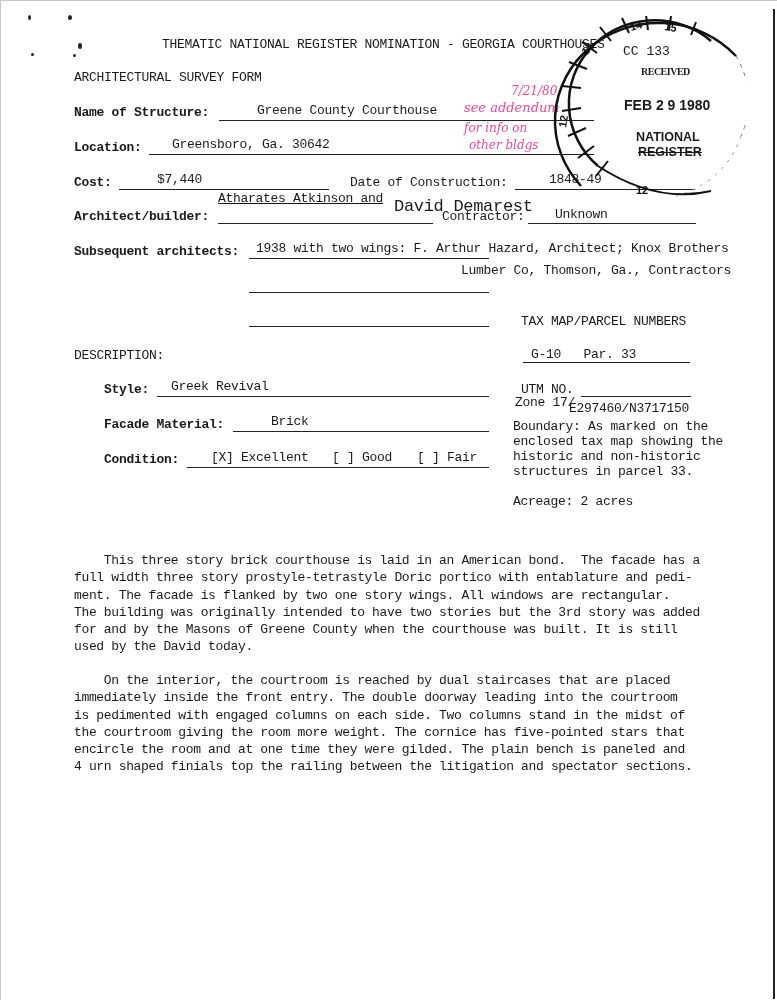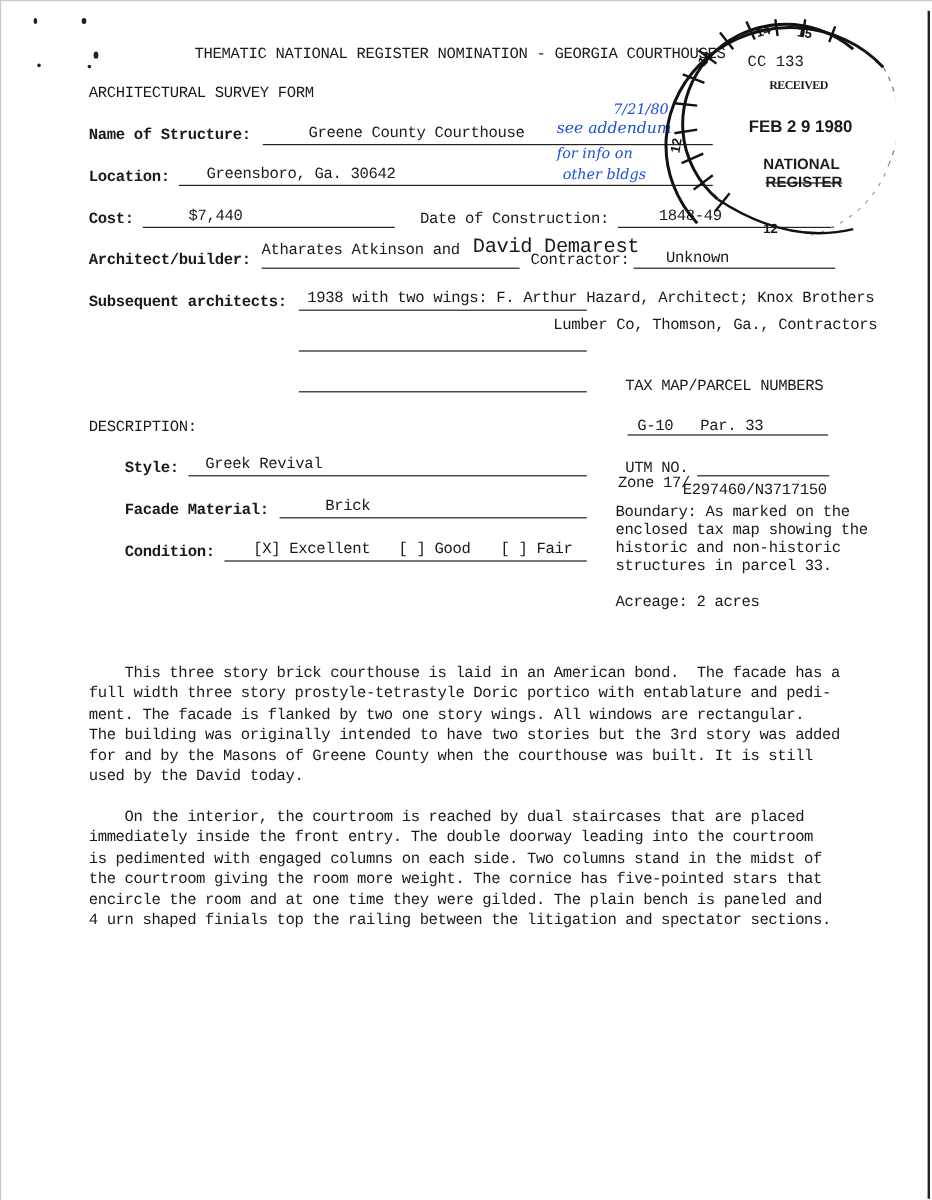--- a/index.html
+++ b/index.html
@@ -14,21 +14,21 @@
     border-left: 1px solid #c8c8c8; border-top: 1px solid #c8c8c8;
     box-sizing: border-box;
   }
   .right-edge { position: absolute; right: 2px; top: 8px; width: 2px; height: 990px; background: #222; }
   .t { position: absolute; font-size: 13px; white-space: nowrap; letter-spacing: -0.3px; }
   .mono { font-family: "Liberation Mono", "DejaVu Sans Mono", monospace; }
   .serif { font-family: "Liberation Serif", "DejaVu Serif", serif; }
   .line { position: absolute; height: 1px; background: #222; }
   .hand {
     position: absolute; font-family: "DejaVu Serif", "Liberation Serif", serif;
-    font-style: italic; font-size: 13px; color: #1d4ed8; white-space: nowrap;
+    font-style: italic; font-size: 13px; color: #ec4899; white-space: nowrap;
   }
   .para {
     position: absolute; left: 73px; width: 650px;
     font-family: "Liberation Mono", "DejaVu Sans Mono", monospace;
     font-size: 13px; line-height: 17.3px; letter-spacing: -0.35px;
   }
   .para .ln { display: block; white-space: nowrap; }
   .stamp { position: absolute; left: 535px; top: 15px; width: 210px; height: 185px; }
   .stamp-text { position: absolute; font-family: "Liberation Sans", "DejaVu Sans", sans-serif; font-weight: bold; white-space: nowrap; }
   .speck { position: absolute; background: #222; border-radius: 50%; }
@@ -63,21 +63,21 @@
 
   <div class="t" style="left:73px;top:174px;font-weight:bold;">Cost:</div>
   <div class="t" style="left:156px;top:171px;">$7,440</div>
   <div class="line" style="left:118px;top:188px;width:210px;"></div>
   <div class="t" style="left:349px;top:174px;">Date of Construction:</div>
   <div class="t" style="left:548px;top:171px;">1848-49</div>
   <div class="line" style="left:514px;top:188px;width:180px;"></div>
 
   <div class="t" style="left:393px;top:196px;font-size:17px;">David Demarest</div>
   <div class="t" style="left:73px;top:208px;font-weight:bold;">Architect/builder:</div>
-  <div class="t" style="left:217px;top:200px;">Atharates Atkinson and</div>
+  <div class="t" style="left:217px;top:190px;text-decoration:underline;">Atharates Atkinson and</div>
   <div class="line" style="left:217px;top:222px;width:215px;"></div>
   <div class="t" style="left:441px;top:208px;">Contractor:</div>
   <div class="t" style="left:554px;top:206px;">Unknown</div>
   <div class="line" style="left:527px;top:222px;width:168px;"></div>
 
   <div class="t" style="left:73px;top:243px;font-weight:bold;">Subsequent architects:</div>
   <div class="t" style="left:255px;top:240px;">1938 with two wings: F. Arthur Hazard, Architect; Knox Brothers</div>
   <div class="line" style="left:248px;top:257px;width:240px;"></div>
   <div class="t" style="left:416px;top:262px;margin-left:44px;">Lumber Co, Thomson, Ga., Contractors</div>
   <div class="line" style="left:248px;top:291px;width:240px;"></div>

